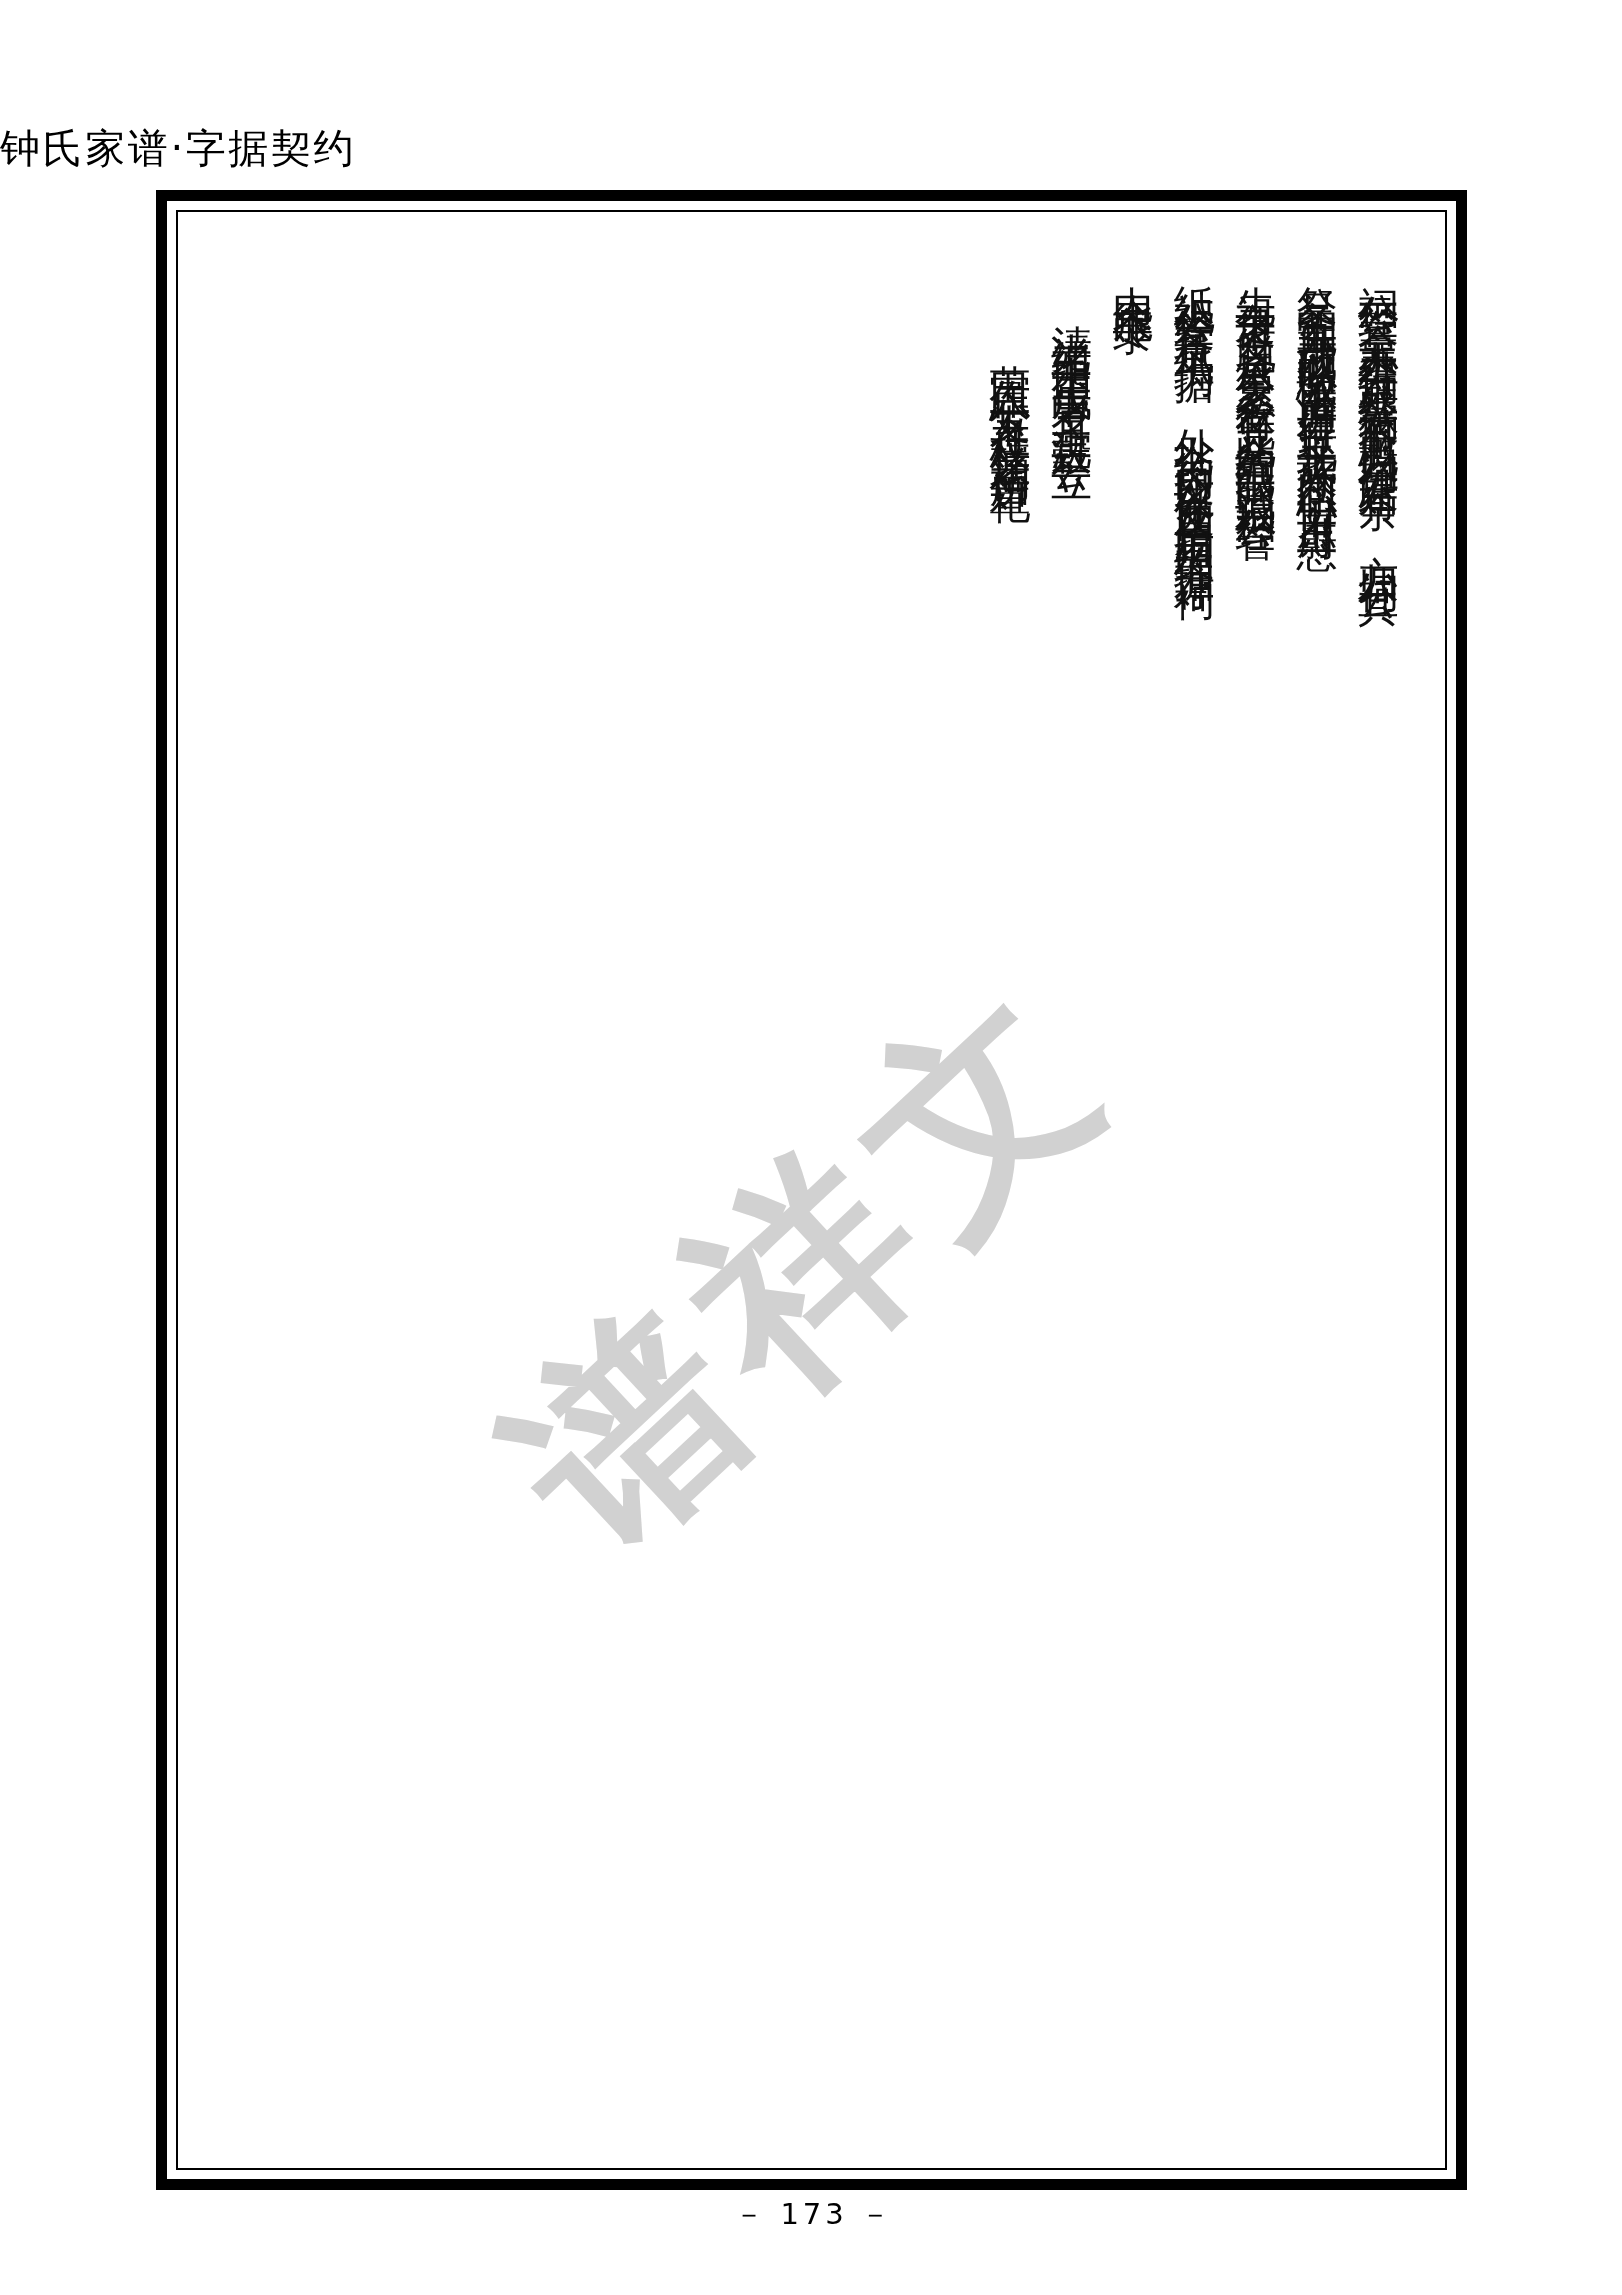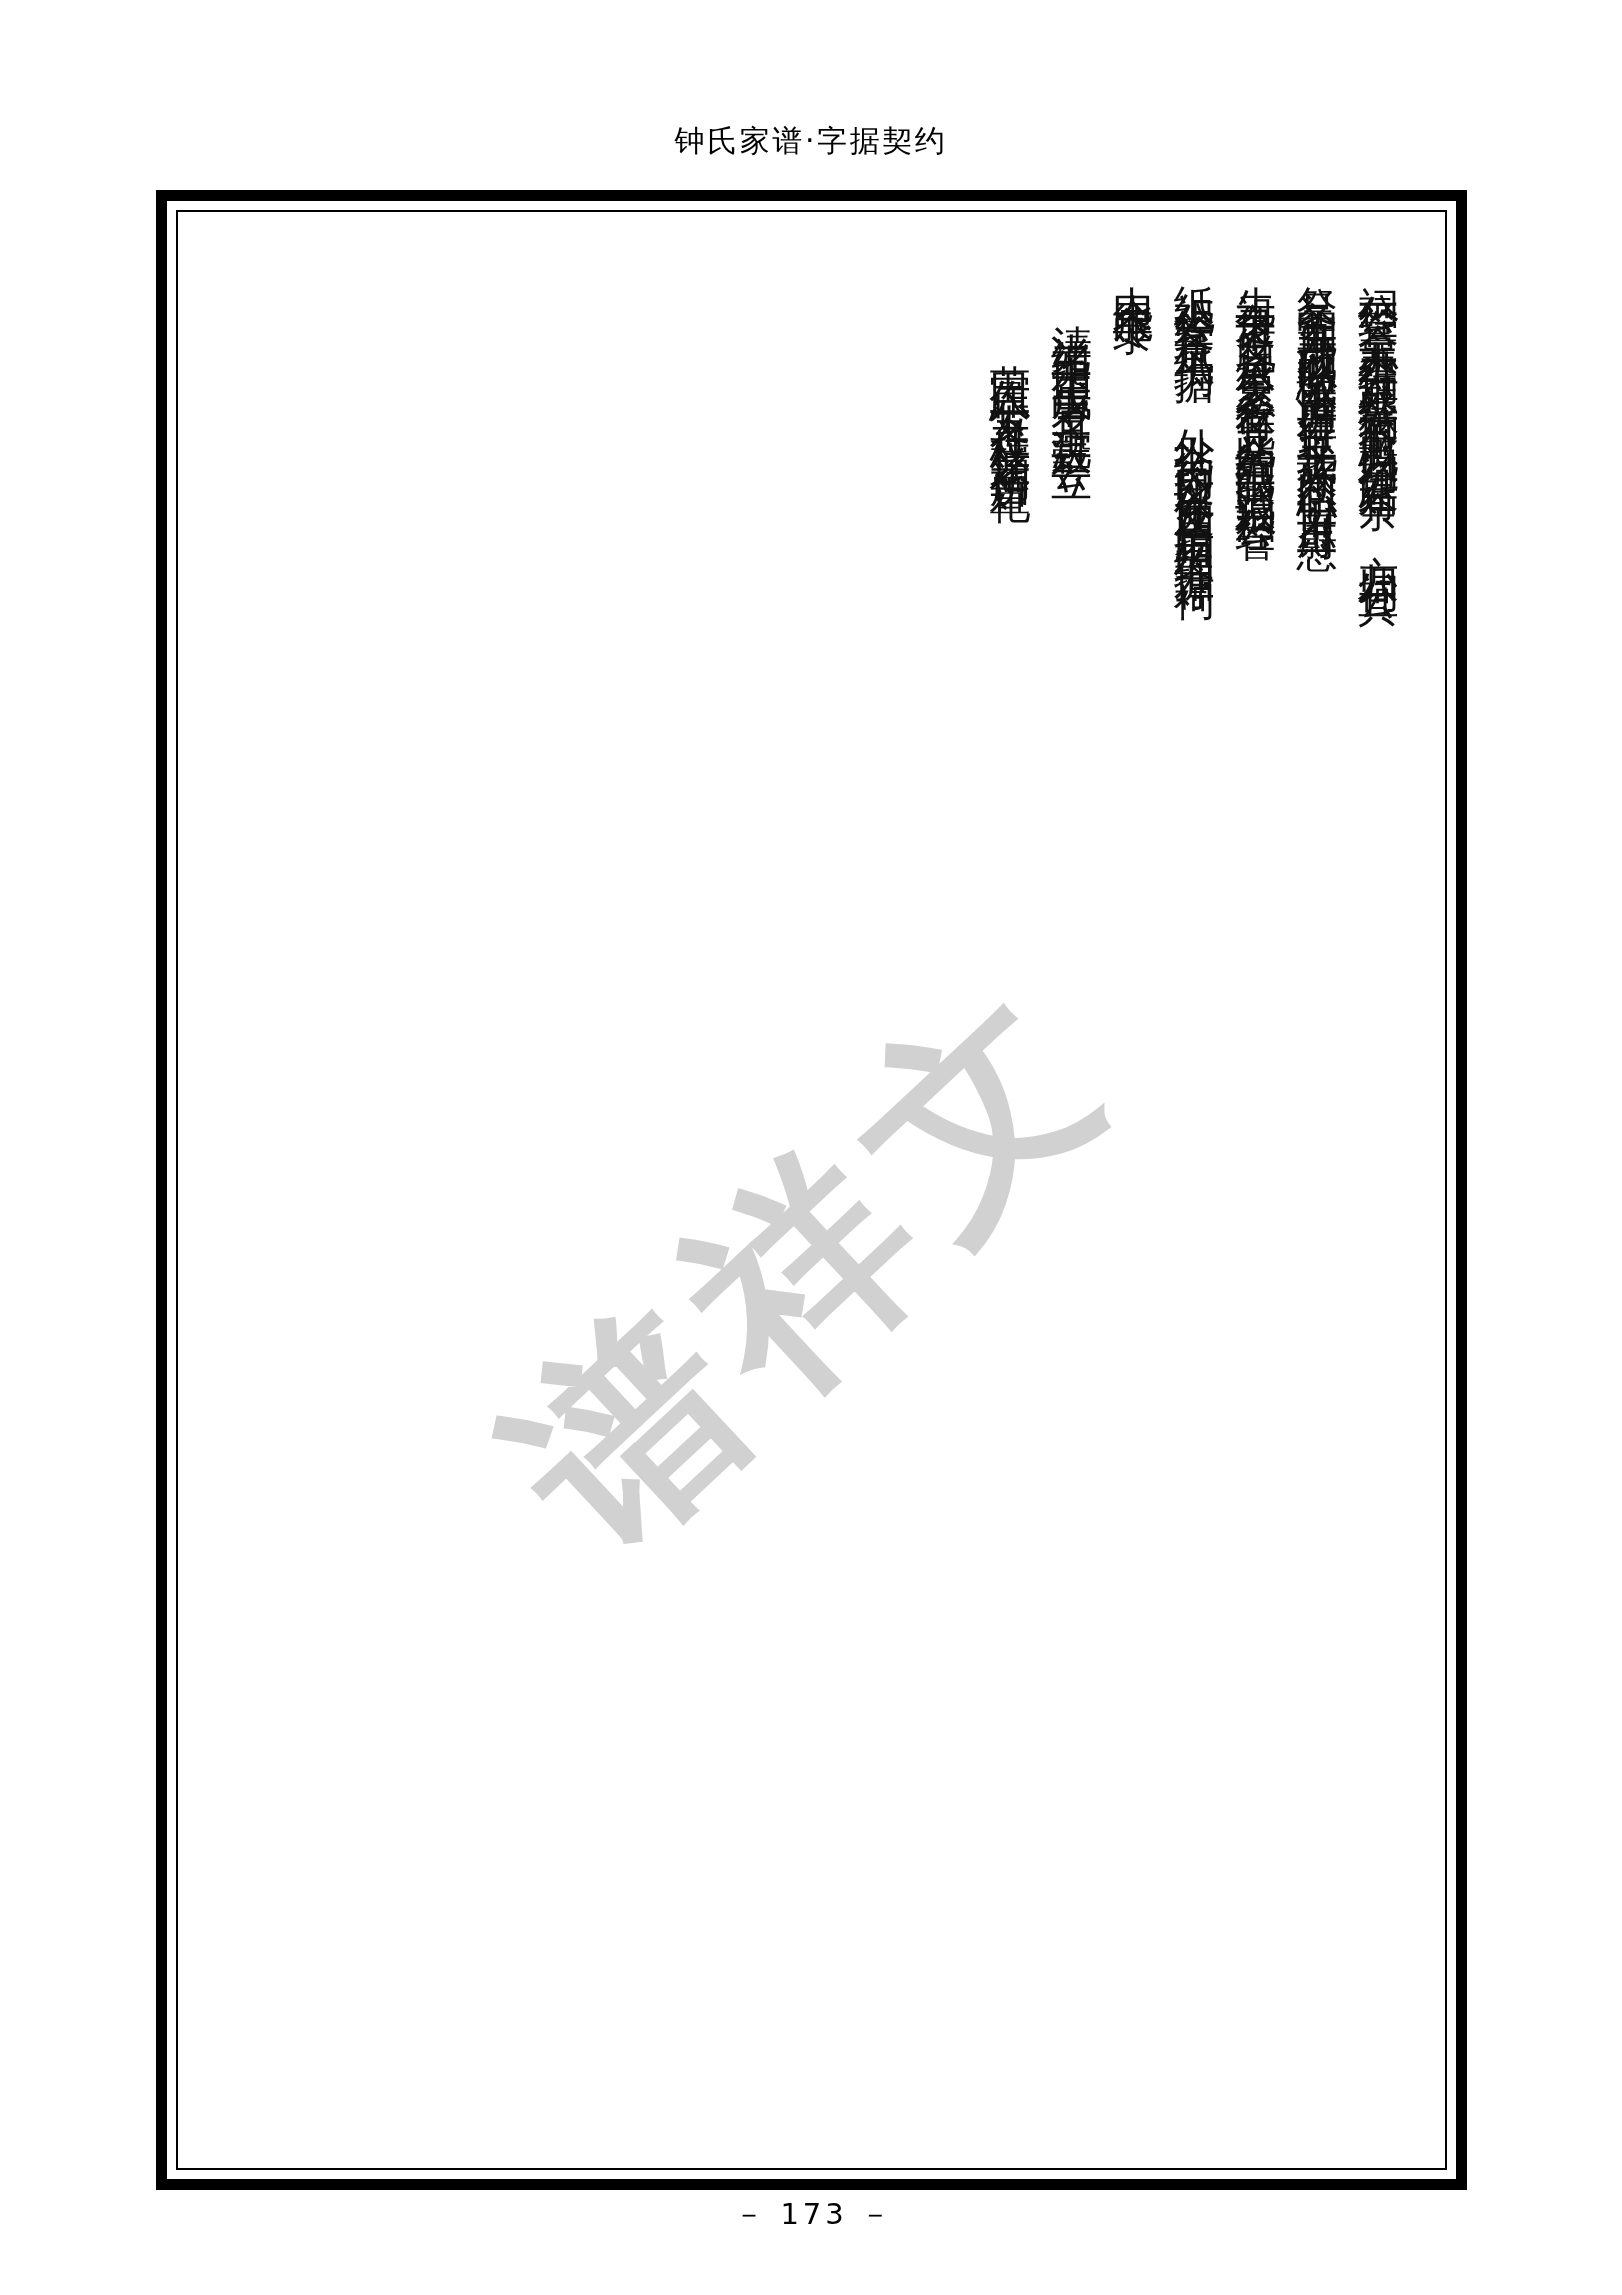--- a/index.html
+++ b/index.html
@@ -16,22 +16,22 @@
   }
   .page {
     position: absolute;
     inset: 0;
   }
   .header-title {
     position: absolute;
     top: 121px;
     left: 0;
     width: 100%;
-    text-align: center;
-    font-size: 30px;
+    text-align: left;
+    font-size: 40px;
     letter-spacing: 2.6px;
     color: #000;
     font-family: "DejaVu Sans", sans-serif;
     font-weight: 400;
   }
   .frame-outer {
     position: absolute;
     left: 156px;
     top: 190px;
     width: 1311px;

